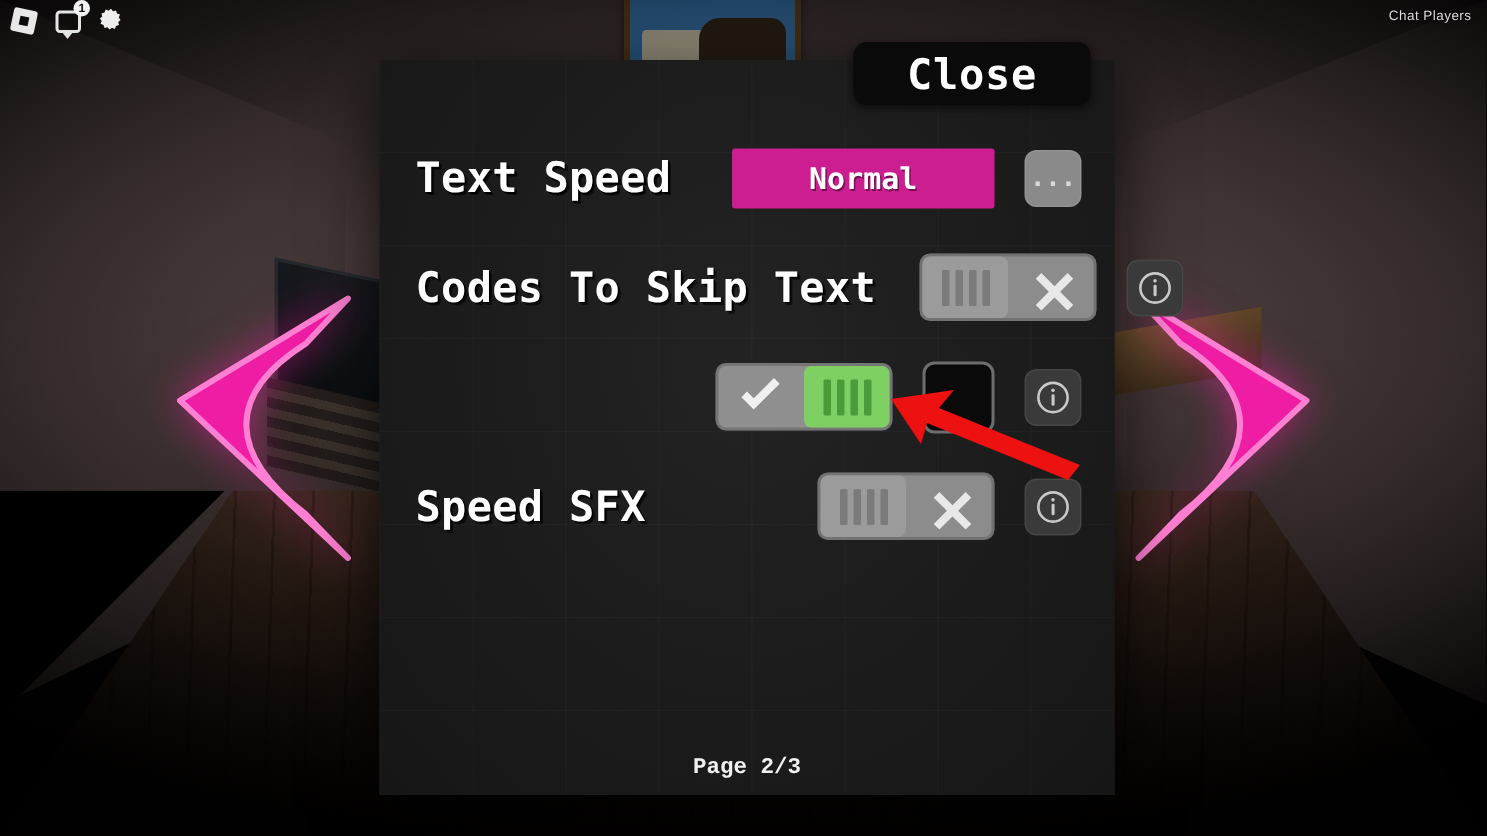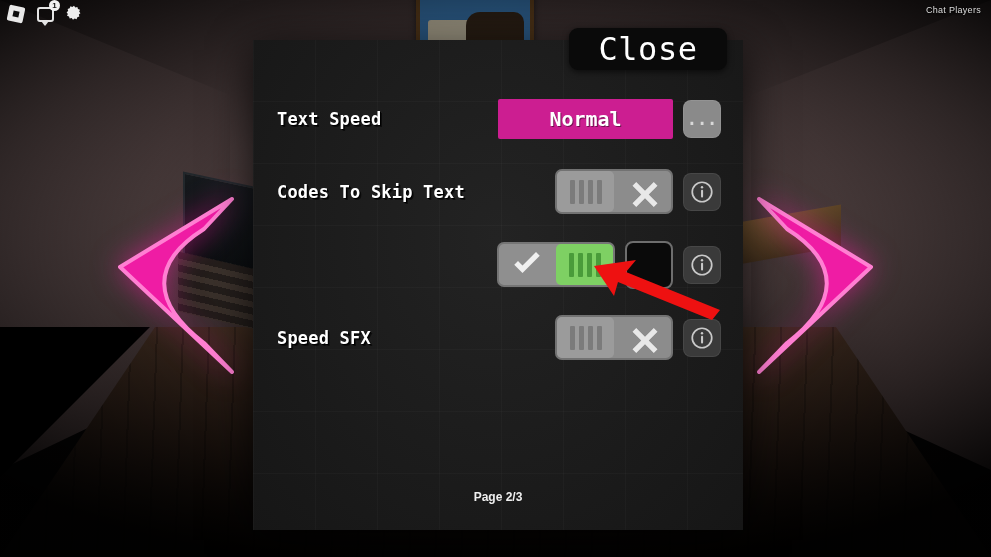--- a/index.html
+++ b/index.html
@@ -105,36 +105,36 @@
       linear-gradient(90deg, rgba(255,255,255,.022) 1px, transparent 1px),
       radial-gradient(ellipse at 50% 40%, #232323 0%, #161616 100%);
     background-size:62px 62px, 62px 62px, 100% 100%;
     box-shadow:0 10px 40px rgba(0,0,0,.8);
     z-index:20;
   }
 
   .close-btn {
     position:absolute; left:316px; top:-12px; width:158px; height:42px;
     background:#0a0a0a; border-radius:9px; display:flex; align-items:center; justify-content:center;
-    color:#fff; font-size:32px; font-weight:normal; letter-spacing:.5px;
+    color:#fff; font-size:28px; font-weight:bold; letter-spacing:.5px;
     font-family:"DejaVu Sans Mono", monospace;
     cursor:pointer; z-index:22; box-shadow:0 2px 6px rgba(0,0,0,.6);
   }
 
   .rows { position:absolute; left:0; top:42px; width:100%; }
   .row {
     position:relative; height:73px; display:flex; align-items:center; padding:0 22px 0 24px;
   }
   .row-label {
-    color:#fff; font-size:17px; font-weight:bold; letter-spacing:.2px;
+    color:#fff; font-size:28px; font-weight:bold; letter-spacing:.2px;
     font-family:"DejaVu Sans Mono", monospace;
     text-shadow:1px 1px 0 #000, 2px 2px 0 rgba(0,0,0,.55);
     flex:0 0 auto;
   }
-  .row-controls { margin-left:auto; display:flex; align-items:center; gap:10px;padding-left:29px; }
+  .row-controls { margin-left:auto; display:flex; align-items:center; gap:20px;padding-left:29px; }
 
   
   .value-btn {
     width:175px; height:40px; background:#cc1e91; border-radius:2px;
     display:flex; align-items:center; justify-content:center; cursor:pointer;
     color:#fff; font-size:20px; font-weight:bold;
     font-family:"DejaVu Sans Mono", monospace;
     text-shadow:1px 1px 0 rgba(0,0,0,.45);
   }
   .dots-btn {
@@ -178,23 +178,23 @@
   }
   .info-btn svg { width:26px; height:26px; display:block; }
 
   
   .codes-input {
     width:200px; height:44px; background:#707070; border:5px solid #f01414;
     border-radius:3px; cursor:text; margin-right:88px;
   }
 
   .page-indicator {
-    position:absolute; left:0; bottom:26px; width:100%; text-align:center;
-    color:#f0f0f0; font-size:12px; font-weight:bold;
-    font-family:Liberation Sans, sans-serif;
+    position:absolute; left:0; bottom:10px; width:100%; text-align:center;
+    color:#f0f0f0; font-size:15px; font-weight:bold;
+    font-family:Liberation Mono, monospace;
   }
 
   
   .red-arrow { position:absolute; left:592px; top:258px; width:130px; height:62px; z-index:40; pointer-events:none; }
   .red-arrow svg { width:100%; height:100%; display:block; }
 </style>
 </head>
 <body>
 
 <div id="screen">

